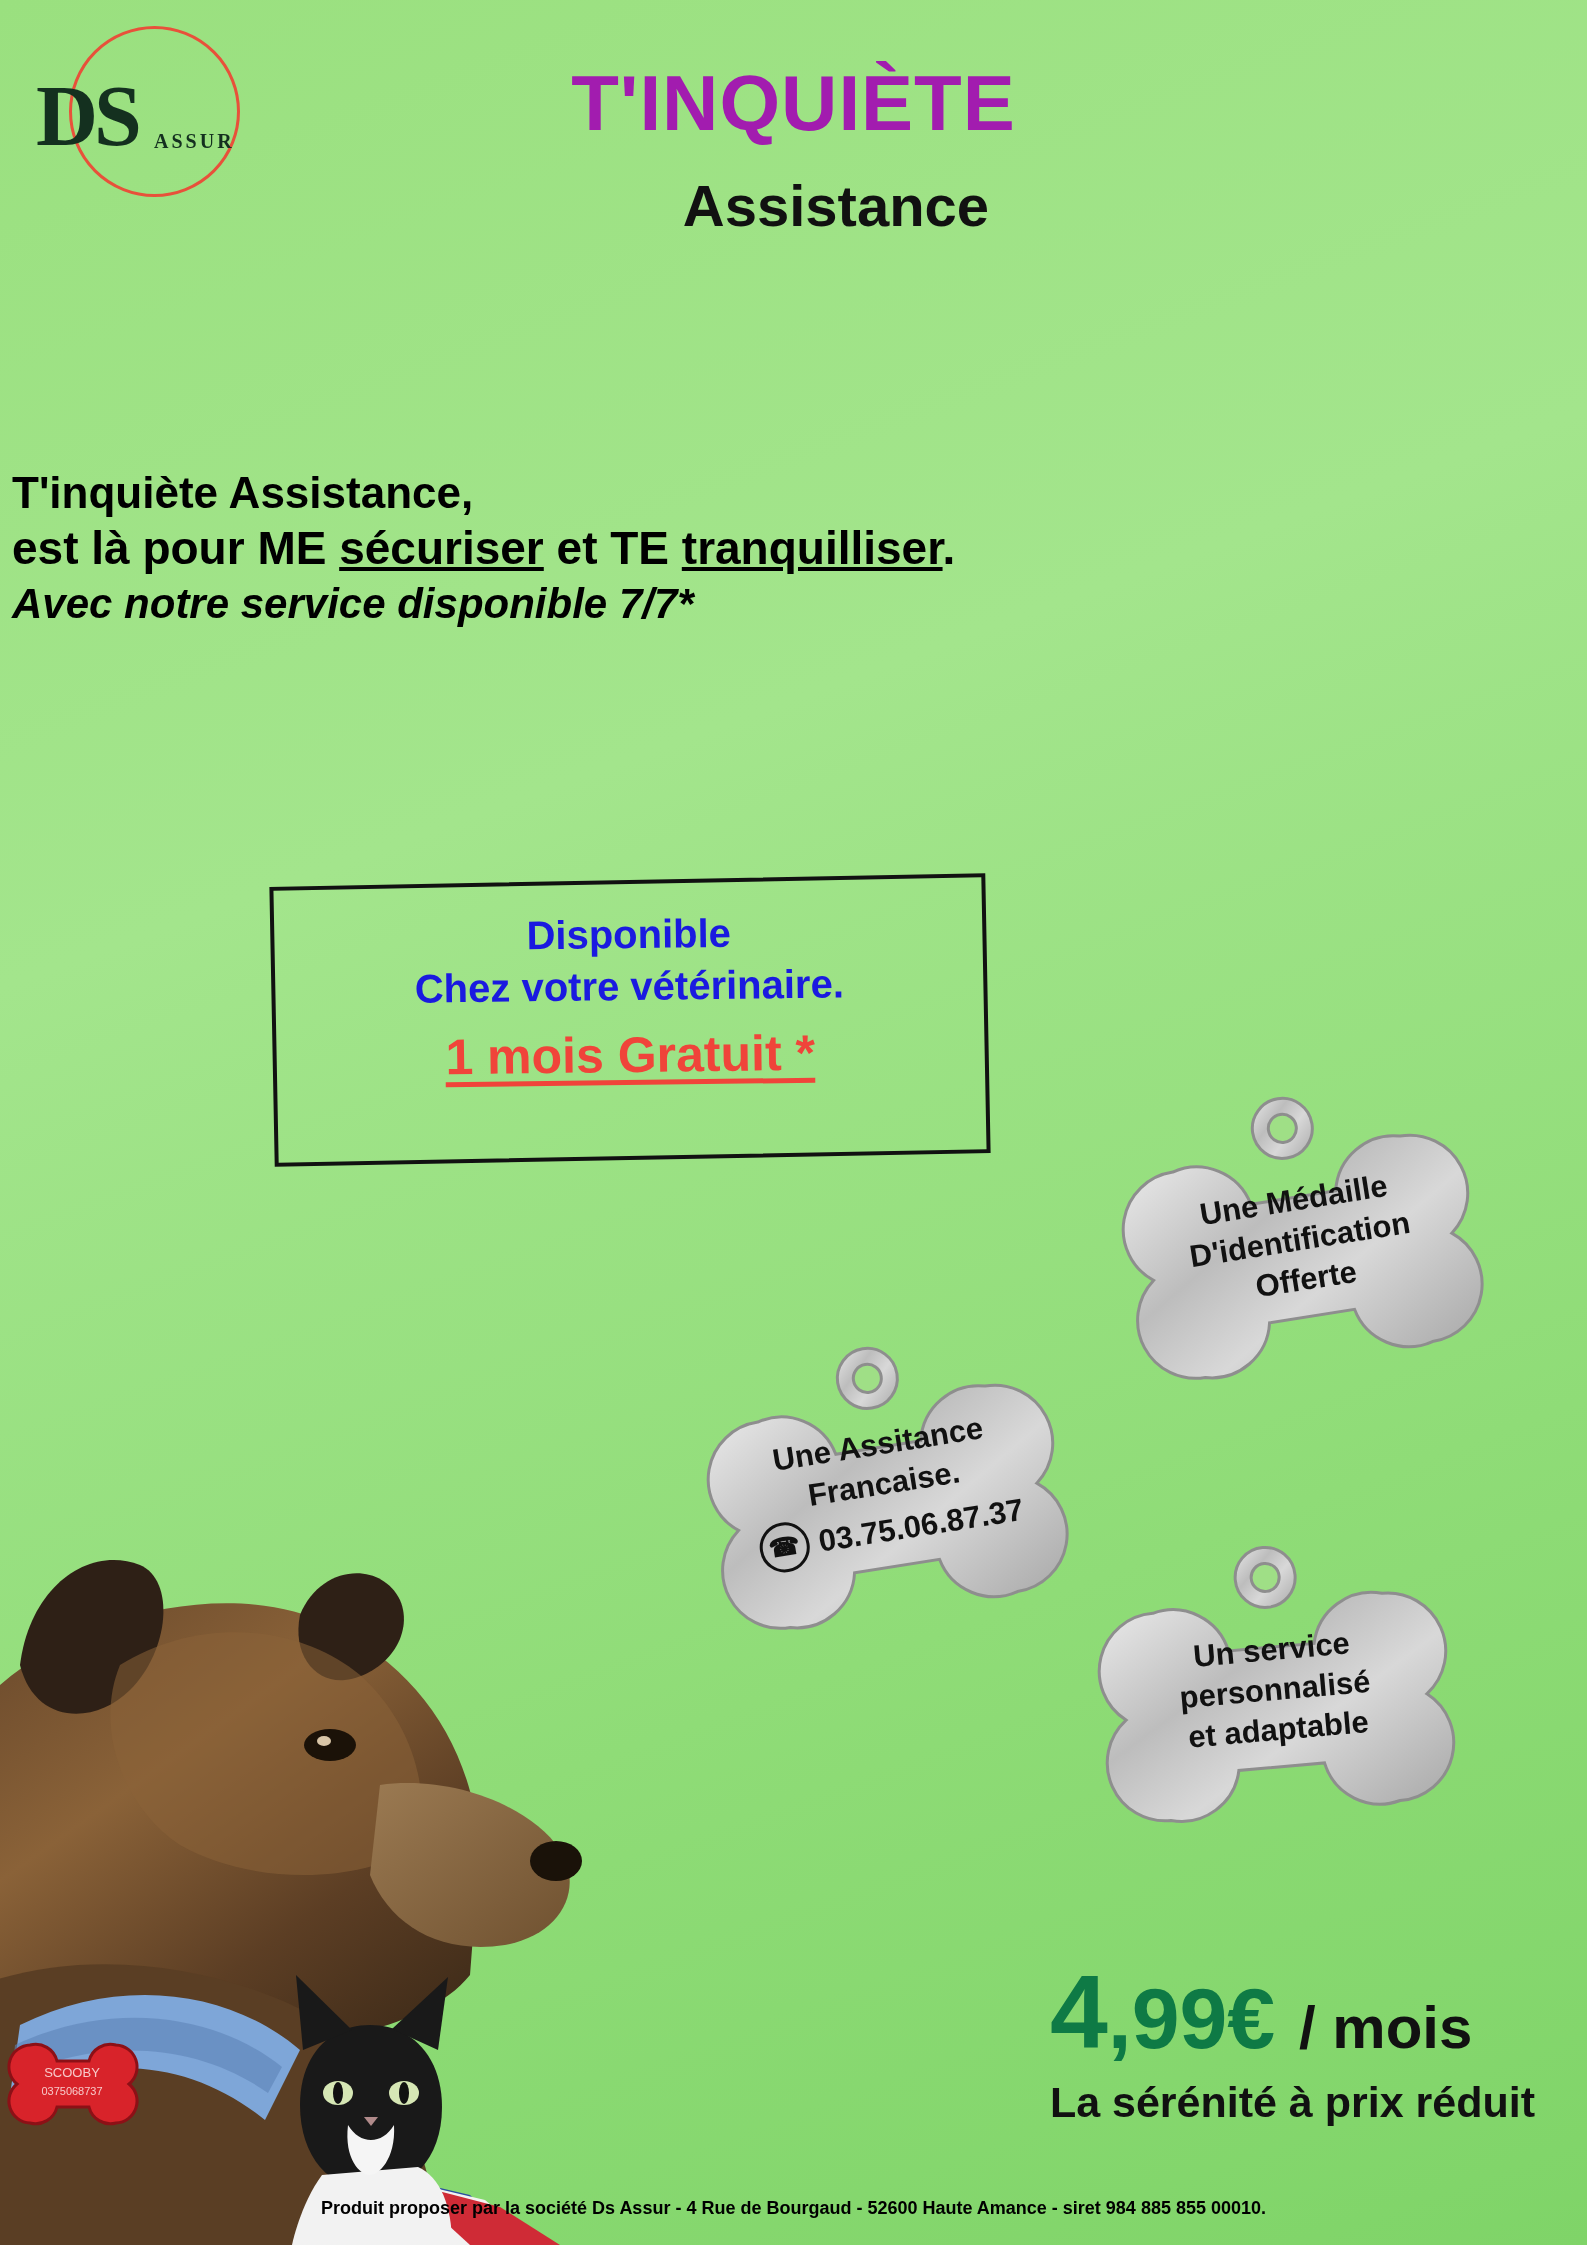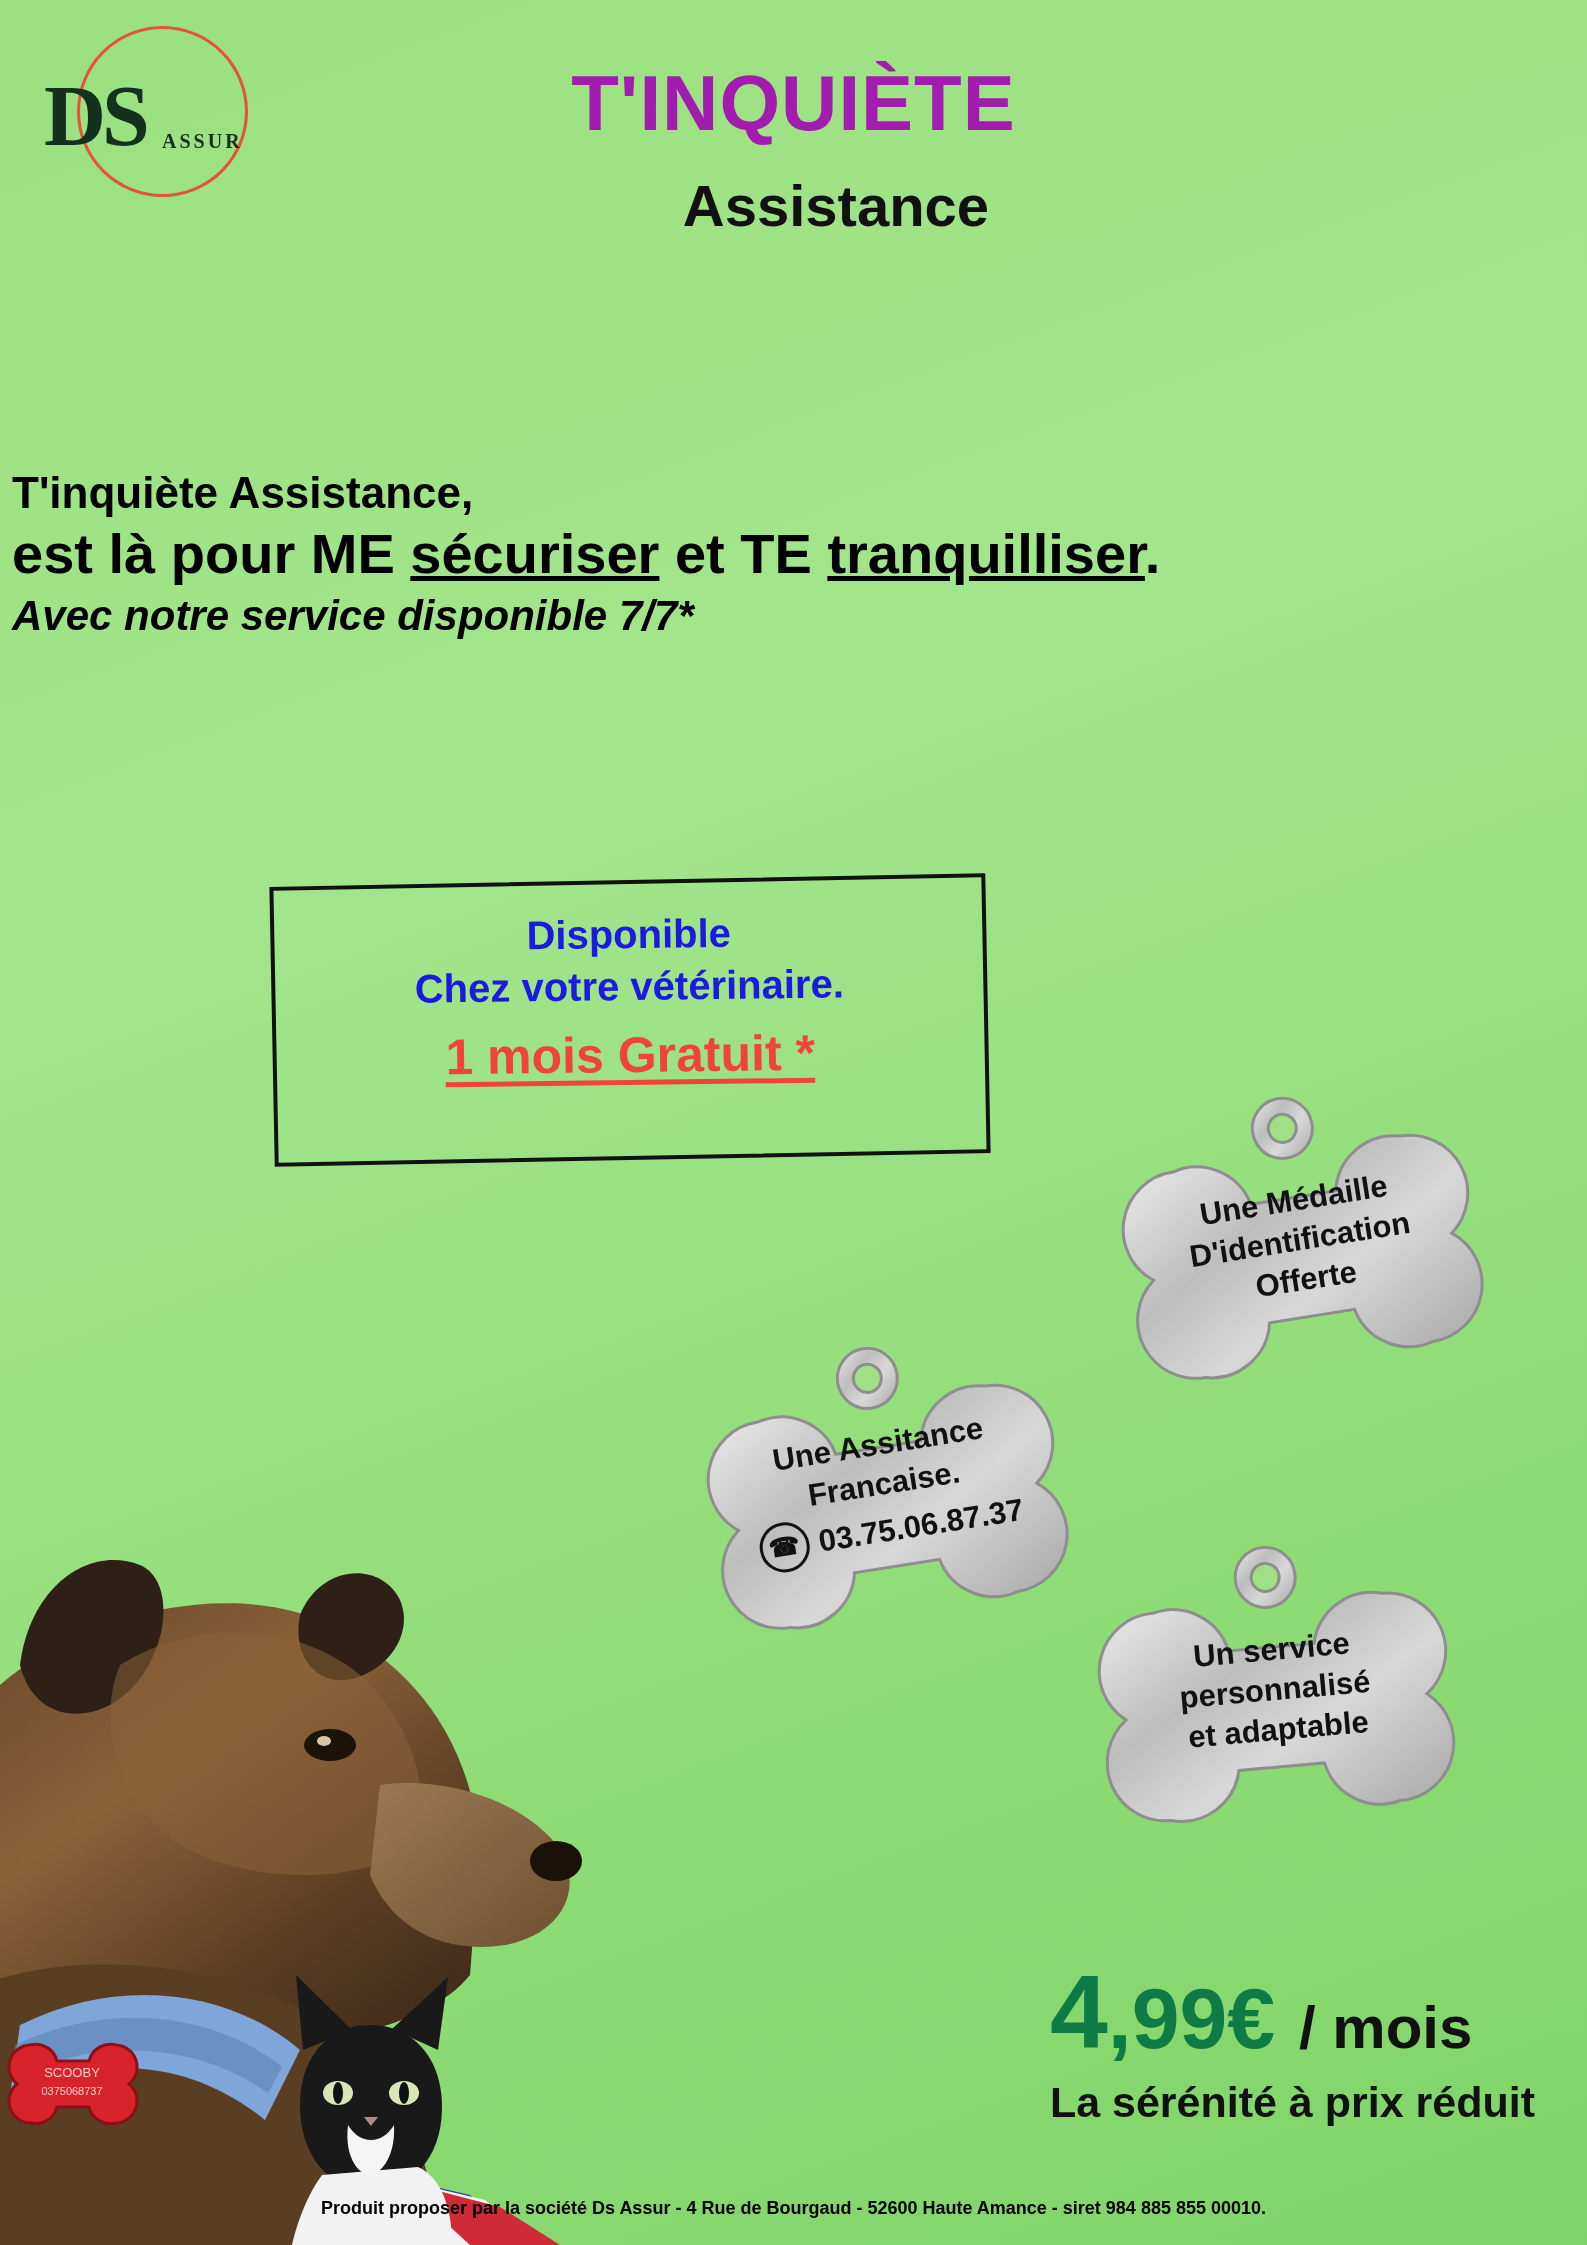--- a/index.html
+++ b/index.html
@@ -11,21 +11,21 @@
     height: 2245px;
     position: relative;
     overflow: hidden;
     font-family: "Liberation Sans", sans-serif;
     background: linear-gradient(160deg, #9ae07f 0%, #a3e58c 35%, #8fdc77 70%, #7fd468 100%);
   }
 
   
   .logo {
     position: absolute;
-    left: 22px;
+    left: 14px;
     top: 18px;
     width: 260px;
     height: 185px;
   }
   .logo .ring {
     position: absolute;
     left: 55px;
     top: 8px;
     width: 165px;
     height: 165px;
@@ -87,21 +87,21 @@
     text-align: left;
     color: #000;
     margin-left: 12px;
   }
   .pitch .l1 {
     font-size: 44px;
     font-weight: bold;
     line-height: 1.22;
   }
   .pitch .l2 {
-    font-size: 56px;
+    font-size: 46px;
     font-weight: bold;
     line-height: 1.22;
   }
   .pitch .l2 u { text-decoration: underline; }
   .pitch .l3 {
     font-size: 42px;
     font-weight: bold;
     font-style: italic;
     line-height: 1.35;
   }

